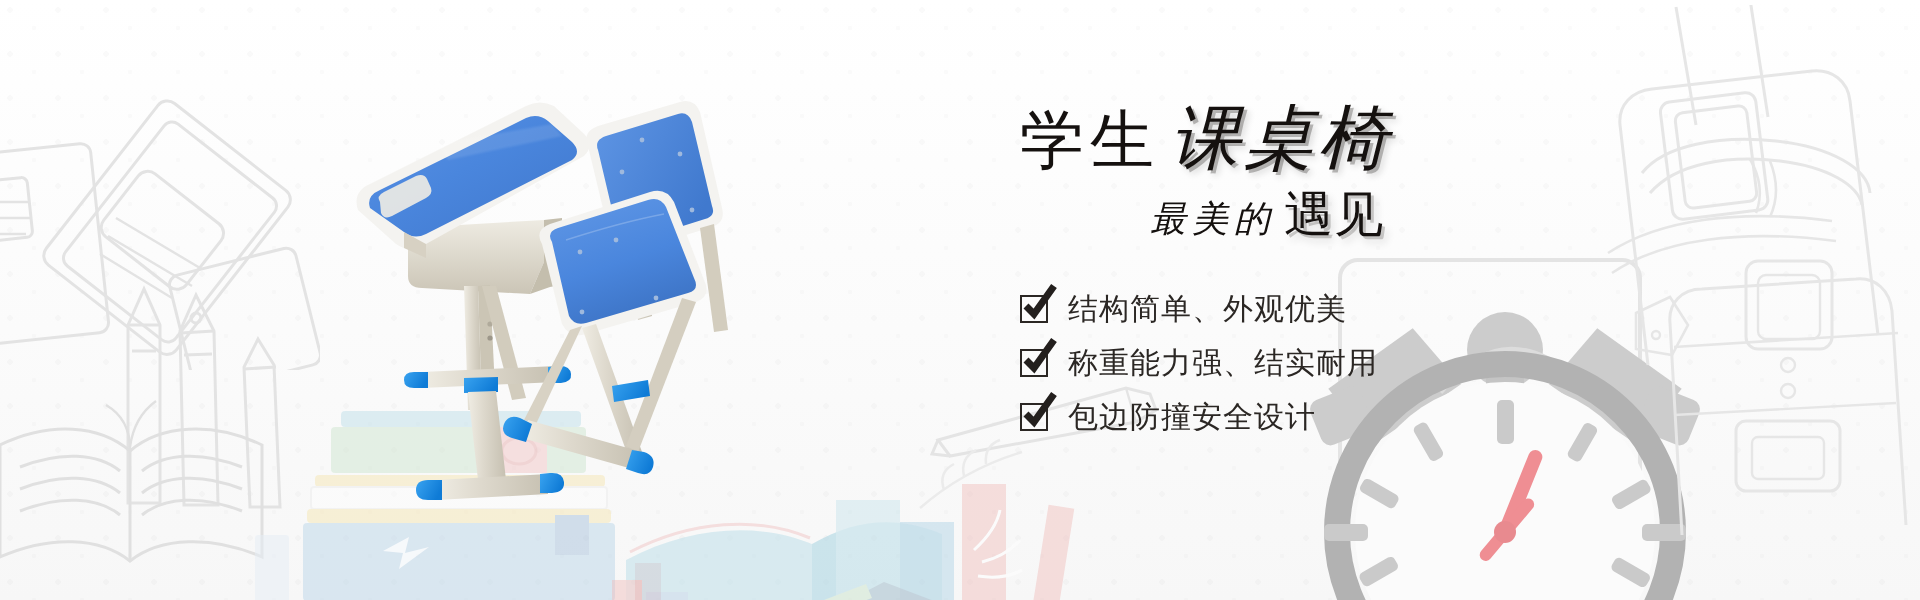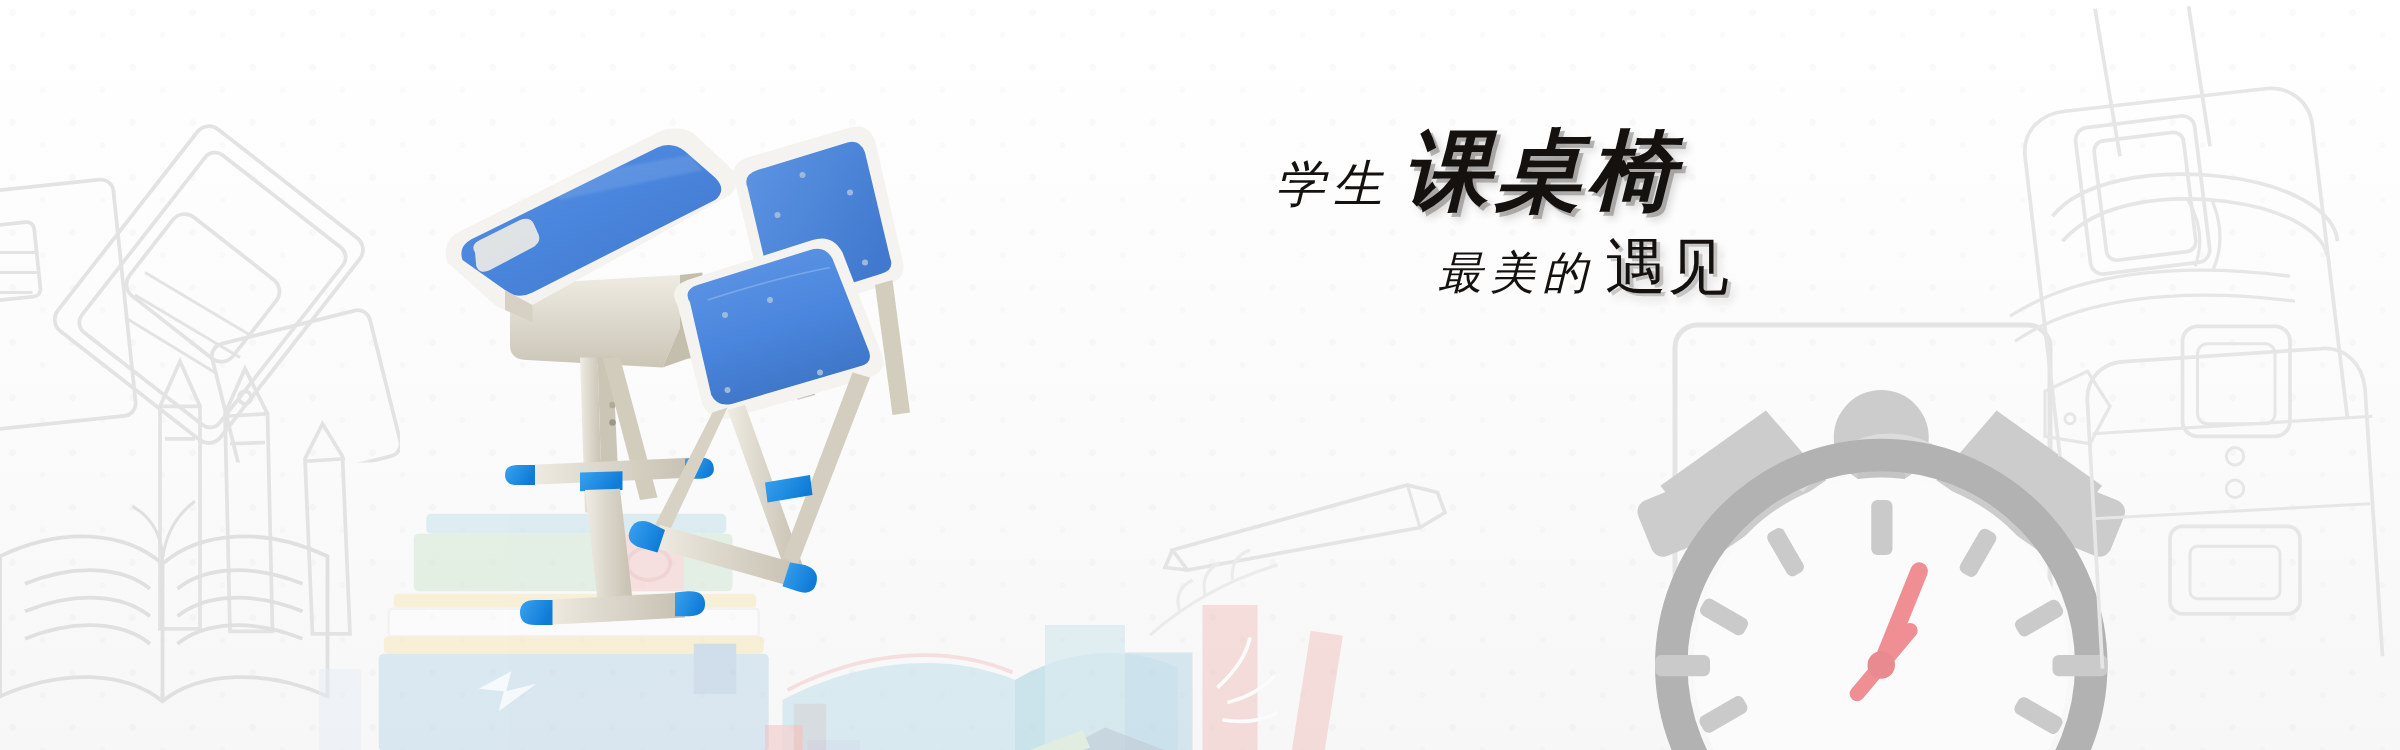--- a/index.html
+++ b/index.html
@@ -66,28 +66,27 @@
     position:absolute; left:10px; top:4px;
     white-space:nowrap;
     font-family:"Liberation Serif","DejaVu Serif",serif;
     font-size:62px;
     line-height:1;
     color:#15110f;
     letter-spacing:2px;
   }
   .title-line1 .soft{
     font-weight:400;
-    font-style:italic;
-    font-size:40px;
+    font-size:64px;
     letter-spacing:6px;
     padding-right:10px;
     margin-top:16px;
   }
   .title-line1 .brush{
-    font-weight:700;
+    font-weight:400;
     font-style:italic;
     font-size:70px;
     letter-spacing:4px;
     text-shadow:3px 3px 0 rgba(40,36,34,.30), 5px 5px 7px rgba(0,0,0,.16);
   }
 
   .title-line2{
     position:absolute; left:140px; top:90px;
     white-space:nowrap;
     color:#15110f;
@@ -400,15 +399,45 @@
 
     <div class="headline">
       <div class="title-line1">
         <span class="soft">学生</span><span class="brush">课桌椅</span>
       </div>
       <div class="title-line2">
         <span class="soft">最美的</span><span class="heavy">遇见</span>
       </div>
     </div>
 
+    <div class="features">
+
+      <div class="feature">
+        <span class="check-box">
+          <svg viewBox="0 0 40 40" fill="none" aria-hidden="true">
+            <path d="M8 22 L16 30 L36 2" stroke="#231f1d" stroke-width="7" stroke-linecap="butt" stroke-linejoin="miter"></path>
+          </svg>
+        </span>
+        <span class="feature-text">结构简单、外观优美</span>
+      </div>
+
+      <div class="feature">
+        <span class="check-box">
+          <svg viewBox="0 0 40 40" fill="none" aria-hidden="true">
+            <path d="M8 22 L16 30 L36 2" stroke="#231f1d" stroke-width="7" stroke-linecap="butt" stroke-linejoin="miter"></path>
+          </svg>
+        </span>
+        <span class="feature-text">称重能力强、结实耐用</span>
+      </div>
+
+      <div class="feature">
+        <span class="check-box">
+          <svg viewBox="0 0 40 40" fill="none" aria-hidden="true">
+            <path d="M8 22 L16 30 L36 2" stroke="#231f1d" stroke-width="7" stroke-linecap="butt" stroke-linejoin="miter"></path>
+          </svg>
+        </span>
+        <span class="feature-text">包边防撞安全设计</span>
+      </div>
+
+    </div>
   </div>
 
 </div>
 
 </body></html>

